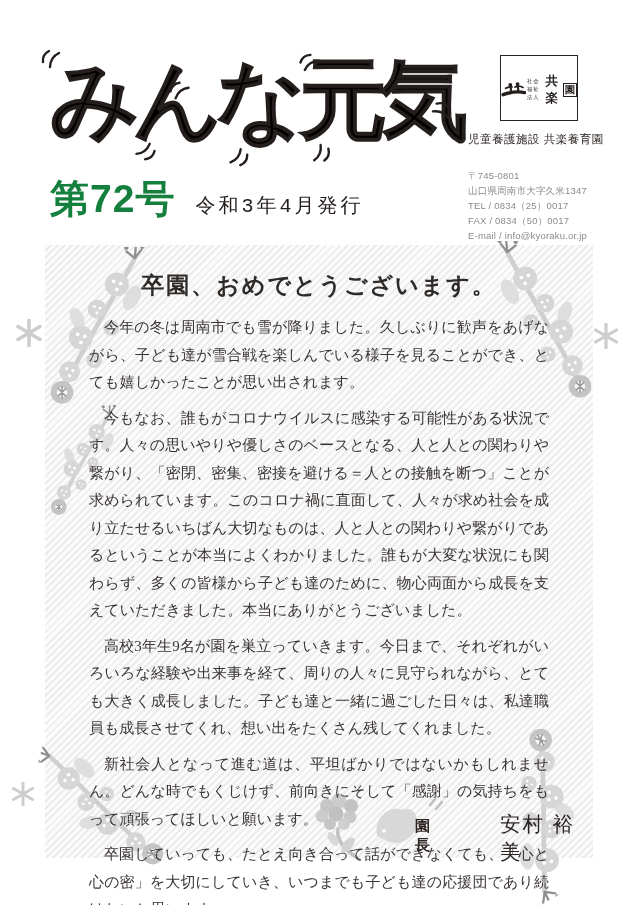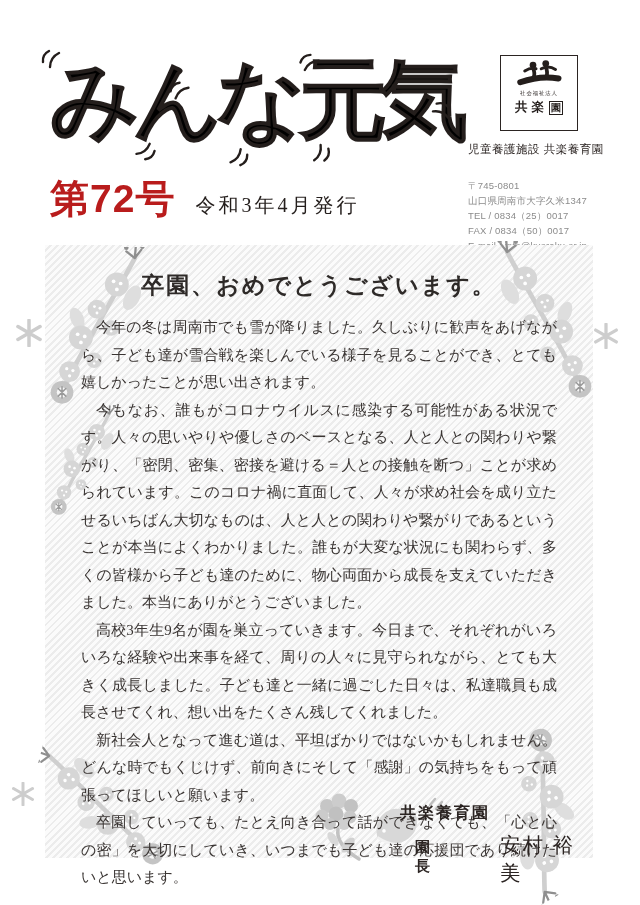--- a/index.html
+++ b/index.html
@@ -11,28 +11,28 @@
   
   .masthead-title{
     position:absolute;left:50px;top:38px;height:124px;display:flex;align-items:center;
     font-size:88px;font-weight:400;letter-spacing:-7px;color:#000000;
     -webkit-text-stroke:4px #241e1c;white-space:nowrap;
     font-family:"DejaVu Sans","Liberation Sans",sans-serif;
   }
   .vib{position:absolute;width:22px;height:22px;}
   .vib path{stroke:#241e1c;stroke-width:2.4;fill:none;stroke-linecap:round;}
   .issue-row{position:absolute;left:50px;top:172px;display:flex;align-items:baseline;}
-  .issue-number{font-size:39px;font-weight:bold;letter-spacing:1px;color:#b91c1c;}
+  .issue-number{font-size:39px;font-weight:bold;letter-spacing:1px;color:#15803d;}
   .issue-date{font-size:20px;margin-left:20px;letter-spacing:3px;color:#241e1c;
-    font-family:Liberation Serif, serif;}
+    font-family:Liberation Mono, monospace;}
   
   .org-block{position:absolute;left:468px;top:55px;width:168px;}
   .logo-box{
-    width:78px;height:76px;border:1.5px solid #2b2422;margin-left:32px;box-sizing:border-box;
-    display:flex;flex-direction:column;align-items:center;padding-top:3px;background:#fff;
+    width:78px;height:66px;border:1.5px solid #2b2422;margin-left:32px;box-sizing:border-box;
+    display:flex;flex-direction:row;align-items:center;padding-top:3px;background:#fff;
   }
   .logo-mark{width:56px;height:30px;}
   .logo-mark path,.logo-mark circle{stroke:#241e1c;fill:none;stroke-linecap:round;}
   .logo-mark circle{fill:#241e1c;stroke:none;}
   .logo-small{font-size:6px;letter-spacing:1px;margin-top:0;color:#241e1c;transform:scale(.9);}
   .logo-name-row{display:flex;align-items:center;margin-top:1px;font-weight:bold;color:#241e1c;}
   .logo-name{font-size:12.5px;letter-spacing:4px;}
   .logo-name-boxed{font-size:10px;border:1.2px solid #241e1c;padding:0 1px;margin-left:1px;line-height:12px;}
   .facility-name{margin-top:11px;font-size:11.5px;font-weight:normal;letter-spacing:.5px;white-space:nowrap;}
   .address-block{margin-top:21px;font-size:9.5px;line-height:15px;color:#8b8b8b;letter-spacing:.2px;}
@@ -44,21 +44,21 @@
   .article-title{
     position:relative;z-index:2;text-align:center;padding-top:25px;margin:0;
     font-family:"Liberation Serif","DejaVu Serif",serif;
     font-size:23px;font-weight:bold;letter-spacing:2px;color:#2e2a28;
   }
   .article-body{
     position:relative;z-index:2;margin:13px 36px 0;
     font-family:"Liberation Serif","DejaVu Serif",serif;
     font-size:15px;line-height:27.5px;text-align:justify;color:#3a3533;
   }
-  .article-body p{margin:0;text-indent:1em;}
+  .article-body p{margin:8px;text-indent:1em;}
   .signature{position:absolute;z-index:2;left:355px;top:558px;}
   .signature-org{font-size:16px;font-weight:bold;letter-spacing:2px;}
   .signature-line2{display:flex;align-items:baseline;margin-top:7px;padding-left:15px;}
   .signature-role{font-size:15px;font-weight:bold;letter-spacing:7px;}
   .signature-name{font-size:20.5px;font-weight:normal;letter-spacing:2px;margin-left:22px;}
   
   .floral{position:absolute;pointer-events:none;z-index:1;}
   .defs-hidden{position:absolute;width:0;height:0;overflow:hidden;}
 </style>
 </head>
@@ -216,19 +216,18 @@
 
   <div class="article-body">
       <p class="body-paragraph">今年の冬は周南市でも雪が降りました。久しぶりに歓声をあげながら、子ども達が雪合戦を楽しんでいる様子を見ることができ、とても嬉しかったことが思い出されます。</p>
       <p class="body-paragraph">今もなお、誰もがコロナウイルスに感染する可能性がある状況です。人々の思いやりや優しさのベースとなる、人と人との関わりや繋がり、「密閉、密集、密接を避ける＝人との接触を断つ」ことが求められています。このコロナ禍に直面して、人々が求め社会を成り立たせるいちばん大切なものは、人と人との関わりや繋がりであるということが本当によくわかりました。誰もが大変な状況にも関わらず、多くの皆様から子ども達のために、物心両面から成長を支えていただきました。本当にありがとうございました。</p>
       <p class="body-paragraph">高校3年生9名が園を巣立っていきます。今日まで、それぞれがいろいろな経験や出来事を経て、周りの人々に見守られながら、とても大きく成長しました。子ども達と一緒に過ごした日々は、私達職員も成長させてくれ、想い出をたくさん残してくれました。</p>
       <p class="body-paragraph">新社会人となって進む道は、平坦ばかりではないかもしれません。どんな時でもくじけず、前向きにそして「感謝」の気持ちをもって頑張ってほしいと願います。</p>
       <p class="body-paragraph">卒園していっても、たとえ向き合って話ができなくても、「心と心の密」を大切にしていき、いつまでも子ども達の応援団であり続けたいと思います。</p>
     </div>
 
   <div class="signature">
-    <div class="signature-org">共楽養育園</div>
     <div class="signature-line2">
       <span class="signature-role">園　長</span>
       <span class="signature-name">安村 裕美</span>
     </div>
   </div>
 </div>
 
 </body></html>

